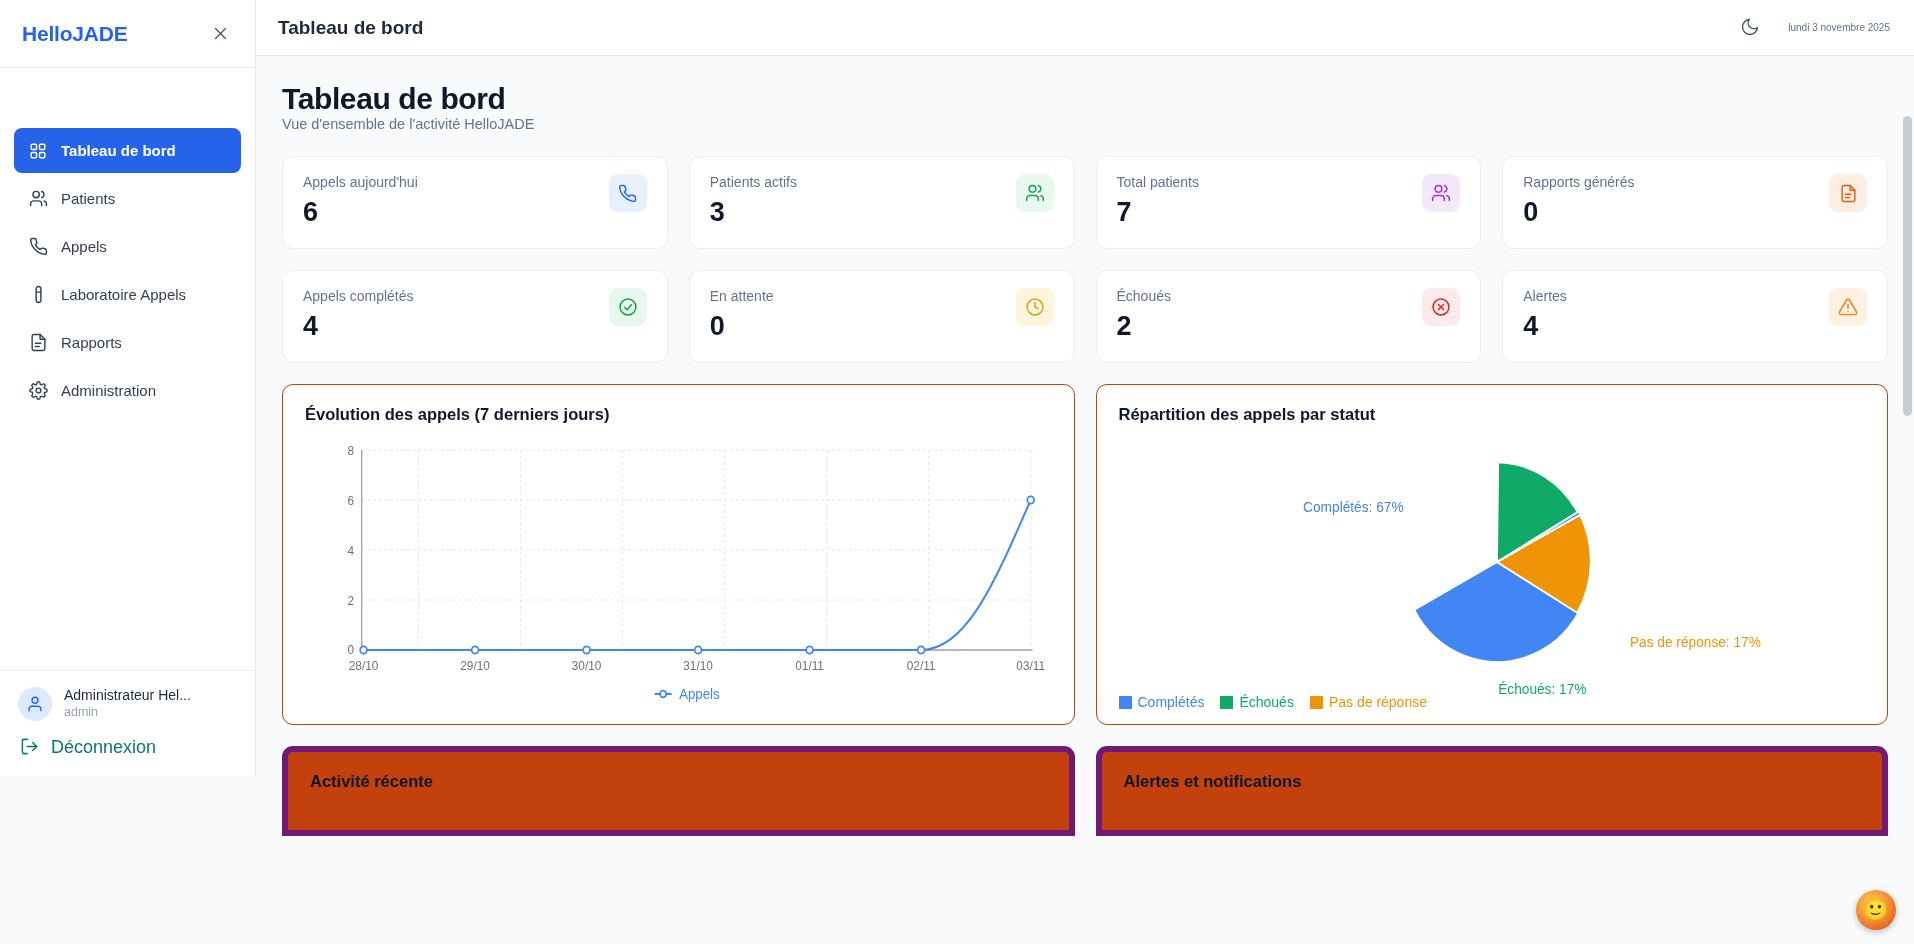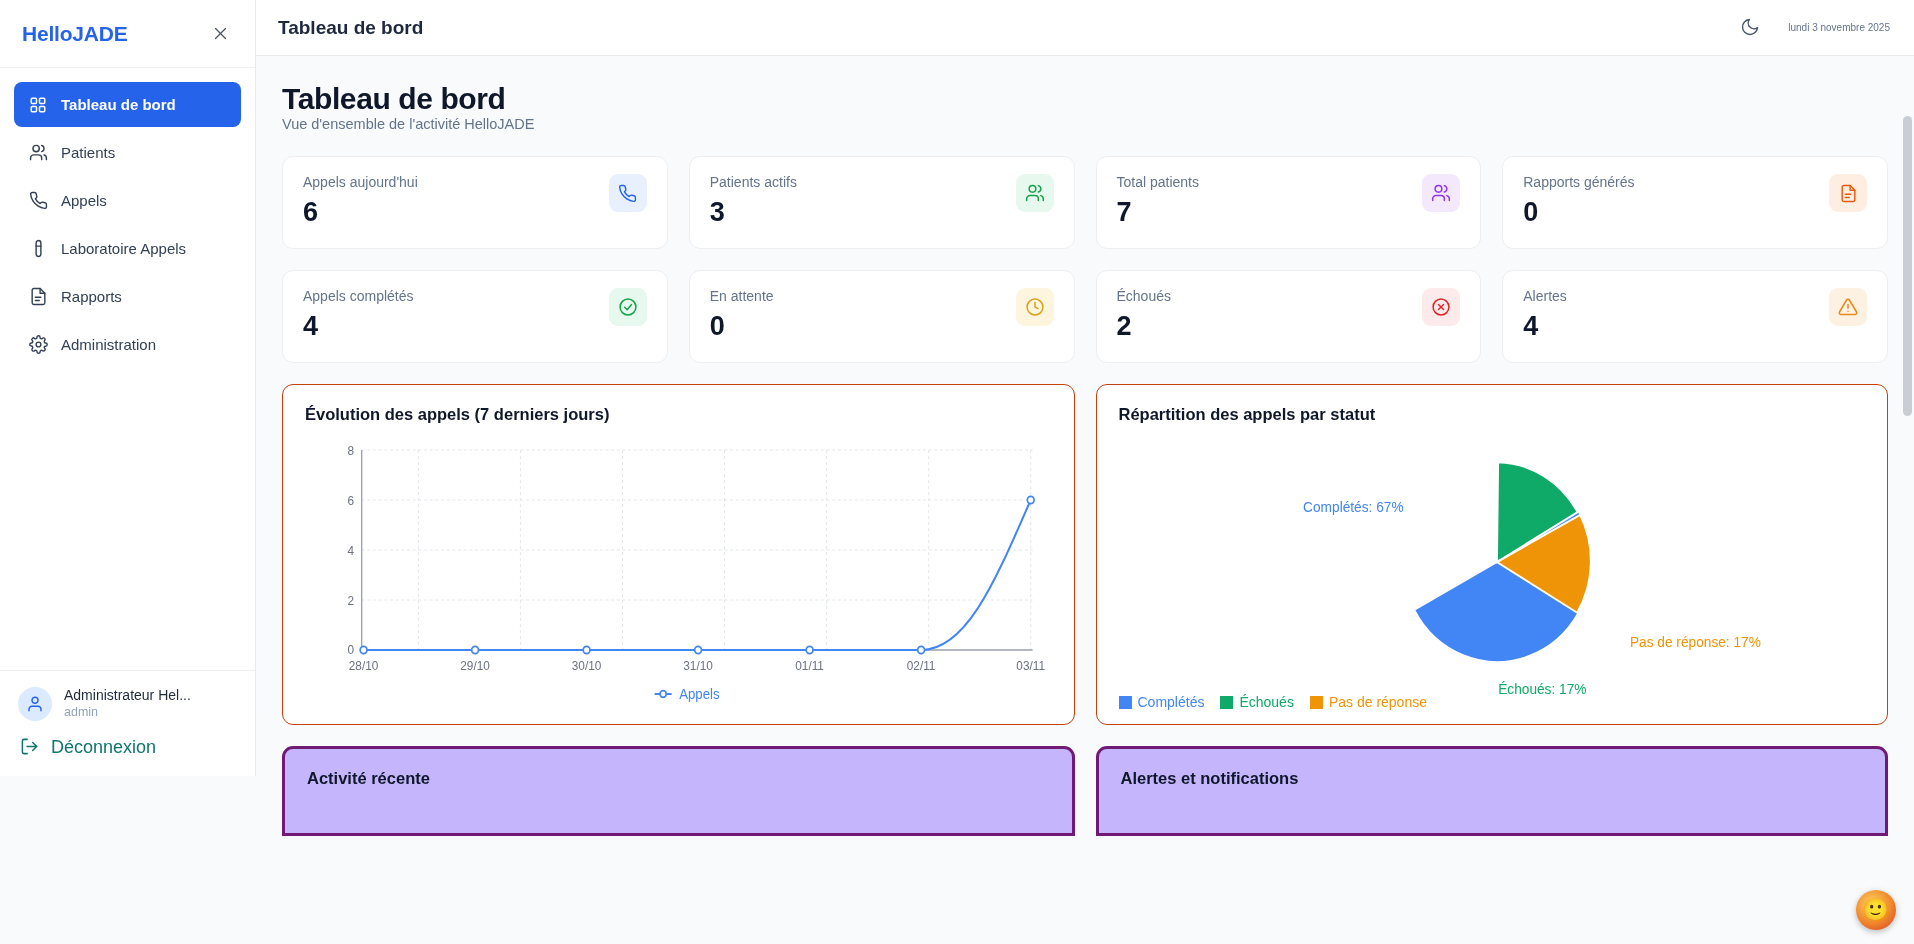--- a/index.html
+++ b/index.html
@@ -11,20 +11,21 @@
   }
   .app { display: flex; width: 1914px; height: 944px; }
 
   
   .sidebar {
     width: 256px; height: 776px;
     background: #ffffff;
     border-right: 1px solid #e8eaee;
     display: flex; flex-direction: column;
     flex: 0 0 256px;
+    gap: 46px;
   }
   .sidebar-head {
     height: 68px; min-height: 68px;
     display: flex; align-items: center; justify-content: space-between;
     padding: 0 22px 0 22px;
     border-bottom: 1px solid #edeff3;
   }
   .brand { font-size: 21px; font-weight: bold; color: #2563eb; letter-spacing: -0.2px; }
   .close-btn {
     width: 26px; height: 26px; display:flex; align-items:center; justify-content:center;
@@ -80,21 +81,21 @@
     width: 38px; height: 38px; border-radius: 9px;
     display: flex; align-items: center; justify-content: center; flex: 0 0 38px;
   }
 
   .charts-grid { display: grid; grid-template-columns: 1fr 1fr; gap: 21px; margin-bottom: 21px; }
   .panel { background: #ffffff; border: 1px solid #c2410c; border-radius: 11px; padding: 20px 22px; }
   .panel-title { font-size: 16.5px; font-weight: bold; color: #0f172a; margin-bottom: 8px; }
   .chart-box { height: 272px; position: relative; }
 
   .bottom-grid { display: grid; grid-template-columns: 1fr 1fr; gap: 21px; }
-  .panel-bottom { background:#c4b5fd; border:3px solid #701a75; border-radius: 11px 11px 0 0; padding: 20px 22px; height: 90px; }
+  .panel-bottom { background:#c2410c; border:6px solid #701a75; border-radius: 11px 11px 0 0; padding: 20px 22px; height: 90px; }
 
   
   .tickfont { font-family: "Liberation Sans", sans-serif; font-size: 12.5px; fill: #6b7280; }
   .legendfont { font-family: "Liberation Sans", sans-serif; font-size: 14px; fill: #4285f4; }
   .pielabel { font-family: "Liberation Sans", sans-serif; font-size: 14.5px; }
 
   
   .scroll-track {
     position: absolute; right: 2px; top: 56px; width: 9px; height: 888px;
     background: transparent;

